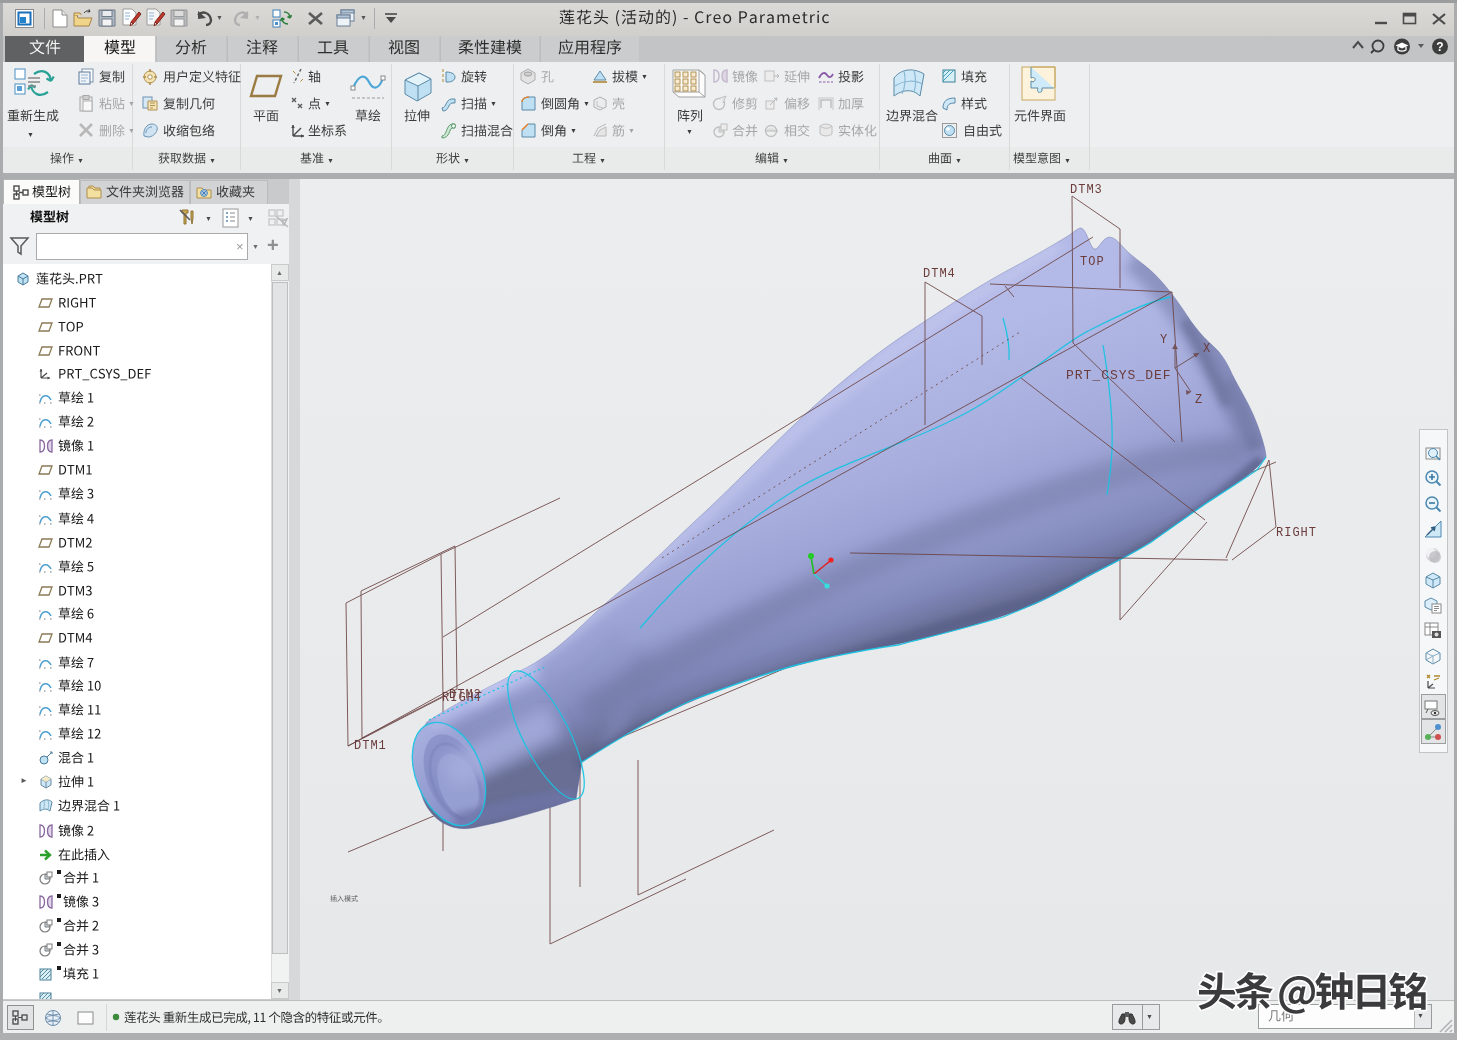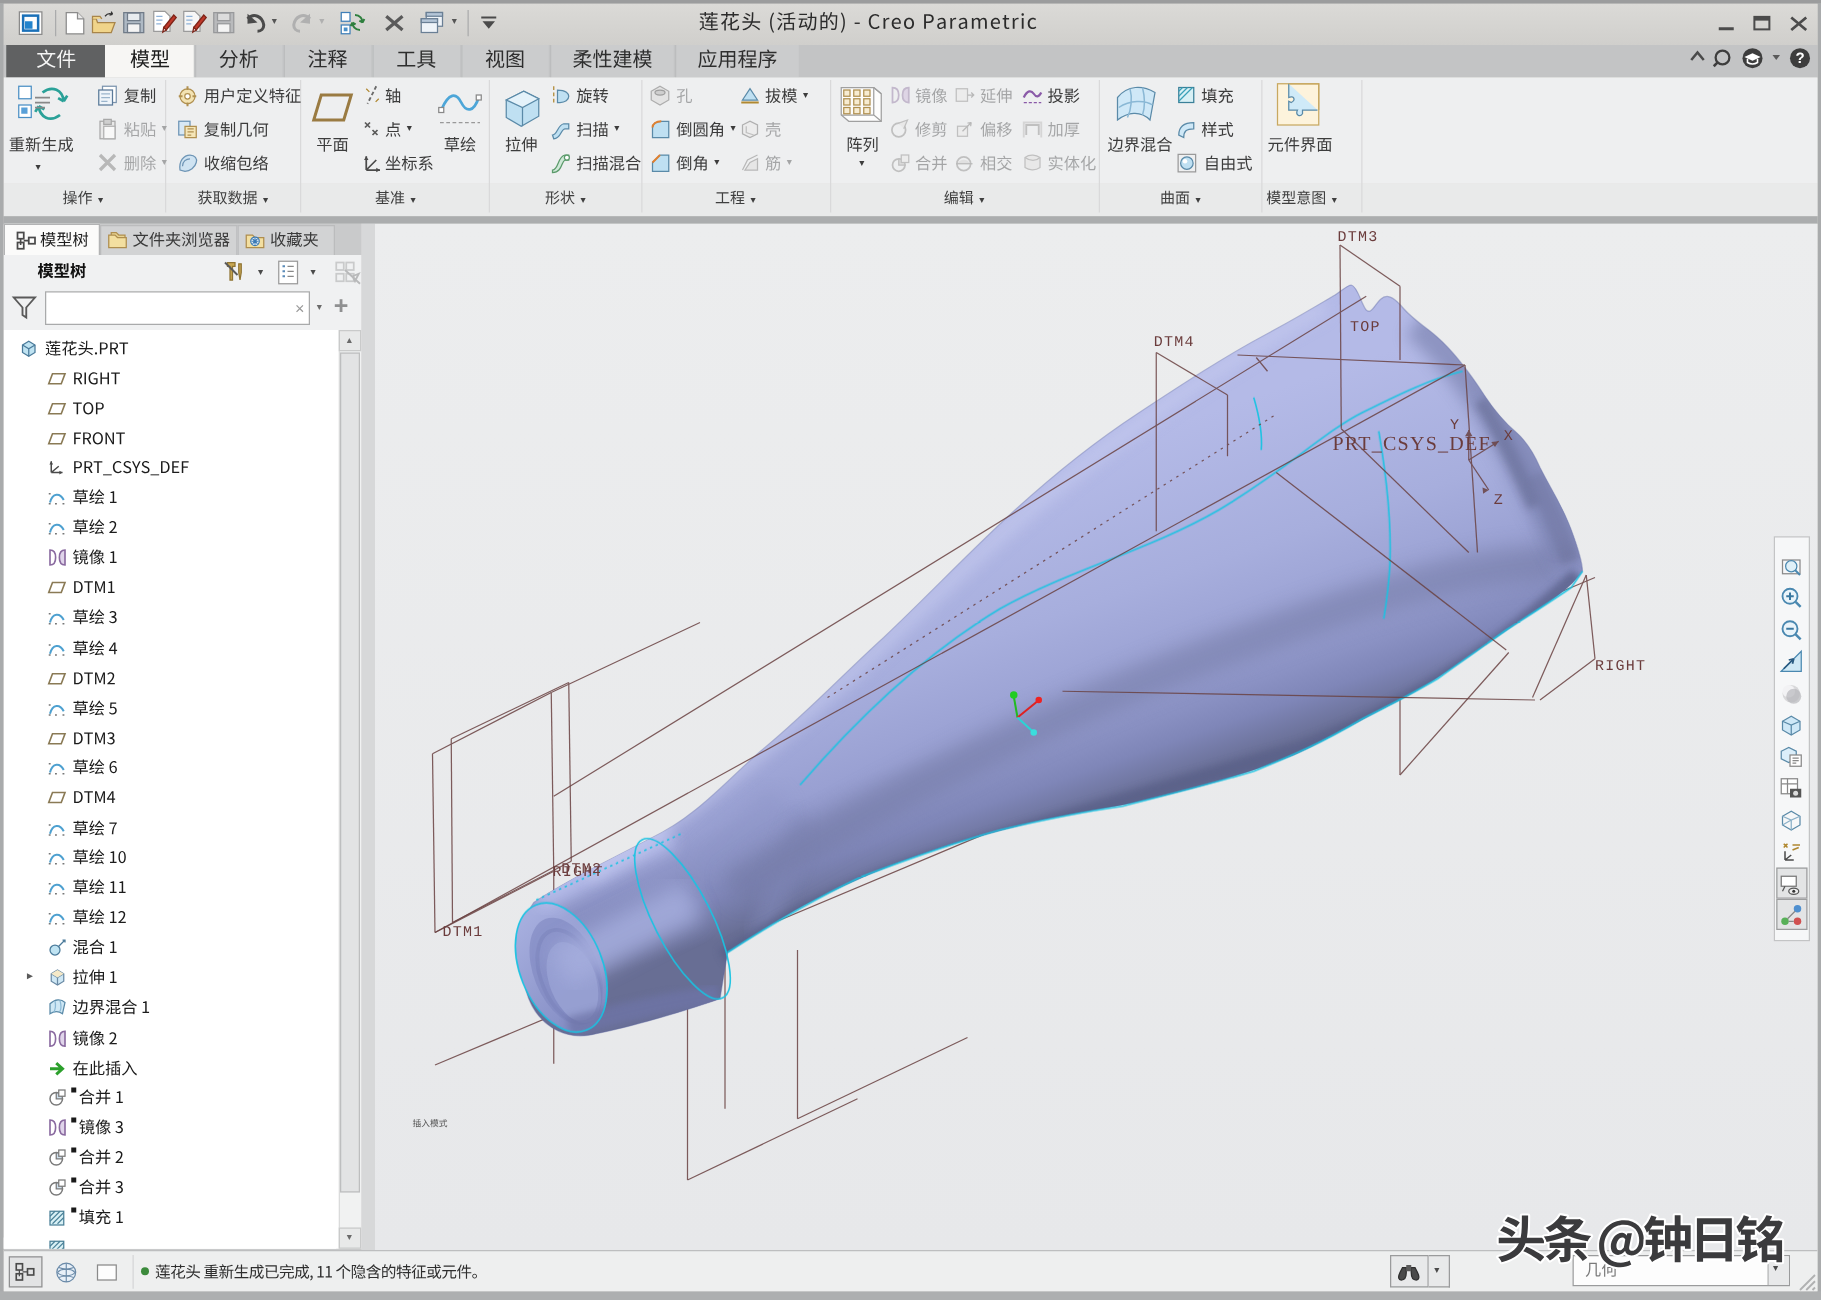--- a/index.html
+++ b/index.html
@@ -1073,21 +1073,21 @@
       <circle cx="811" cy="556" r="3" fill="#22cc22" stroke="none"></circle>
       <path d="M814,574 L830,561" stroke="#dd2222"></path>
       <circle cx="831" cy="560" r="2.6" fill="#ee2222" stroke="none"></circle>
       <path d="M814,574 L826,585" stroke="#2ad5d5"></path>
       <circle cx="827" cy="586" r="2.6" fill="#3adddd" stroke="none"></circle>
     </g>
   </svg>
 <div style="position:absolute;left:1070px;top:184px;font-family:'Liberation Mono',sans-serif;font-size:12px;color:#6b3c3c;font-weight:normal;letter-spacing:1px;white-space:pre;line-height:1;">DTM3</div>
 <div style="position:absolute;left:923px;top:268px;font-family:'Liberation Mono',sans-serif;font-size:12px;color:#6b3c3c;font-weight:normal;letter-spacing:1px;white-space:pre;line-height:1;">DTM4</div>
 <div style="position:absolute;left:1080px;top:256px;font-family:'Liberation Mono',sans-serif;font-size:12px;color:#6b3c3c;font-weight:normal;letter-spacing:1px;white-space:pre;line-height:1;">TOP</div>
-<div style="position:absolute;left:1066px;top:348px;font-family:Liberation Serif, serif;font-size:16px;color:#6b3c3c;font-weight:normal;letter-spacing:1px;white-space:pre;line-height:1;">PRT_CSYS_DEF</div>
+<div style="position:absolute;left:1066px;top:369px;font-family:Liberation Mono, monospace;font-size:13px;color:#6b3c3c;font-weight:normal;letter-spacing:1px;white-space:pre;line-height:1;">PRT_CSYS_DEF</div>
 <div style="position:absolute;left:1160px;top:334px;font-family:'Liberation Mono',sans-serif;font-size:12px;color:#6b3c3c;font-weight:normal;letter-spacing:1px;white-space:pre;line-height:1;">Y</div>
 <div style="position:absolute;left:1203px;top:343px;font-family:'Liberation Mono',sans-serif;font-size:12px;color:#6b3c3c;font-weight:normal;letter-spacing:1px;white-space:pre;line-height:1;">X</div>
 <div style="position:absolute;left:1195px;top:394px;font-family:'Liberation Mono',sans-serif;font-size:12px;color:#6b3c3c;font-weight:normal;letter-spacing:1px;white-space:pre;line-height:1;">Z</div>
 <div style="position:absolute;left:1276px;top:527px;font-family:'Liberation Mono',sans-serif;font-size:12px;color:#6b3c3c;font-weight:normal;letter-spacing:1px;white-space:pre;line-height:1;">RIGHT</div>
 <div style="position:absolute;left:354px;top:740px;font-family:'Liberation Mono',sans-serif;font-size:12px;color:#6b3c3c;font-weight:normal;letter-spacing:1px;white-space:pre;line-height:1;">DTM1</div>
 <div style="position:absolute;left:442px;top:692px;font-family:'Liberation Mono',sans-serif;font-size:12px;color:#6b3c3c;font-weight:normal;letter-spacing:1px;white-space:pre;line-height:1;">RIGHT</div>
 <div style="position:absolute;left:449px;top:689px;font-family:'Liberation Mono',sans-serif;font-size:12px;color:#6b3c3c;font-weight:normal;letter-spacing:1px;white-space:pre;line-height:1;">DTM2</div>
 <svg style="position:absolute;left:330.0px;top:895.2px;overflow:visible;" width="28.0" height="7.0" viewBox="0 0 4000 1000" fill="#555">
     <use href="#z160" x="0"></use>
     <use href="#z161" x="1000"></use>

